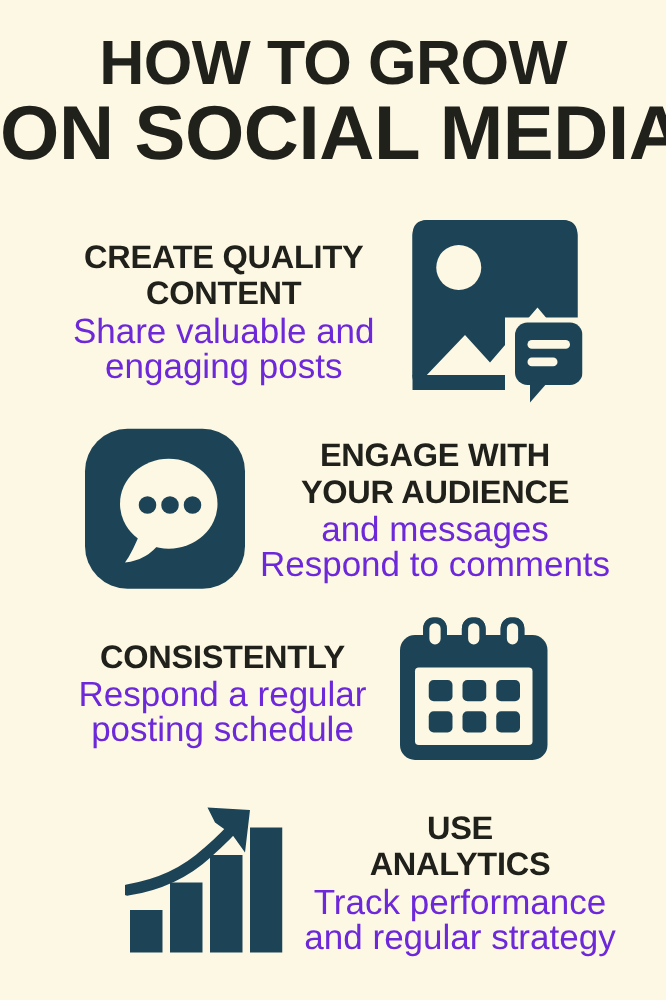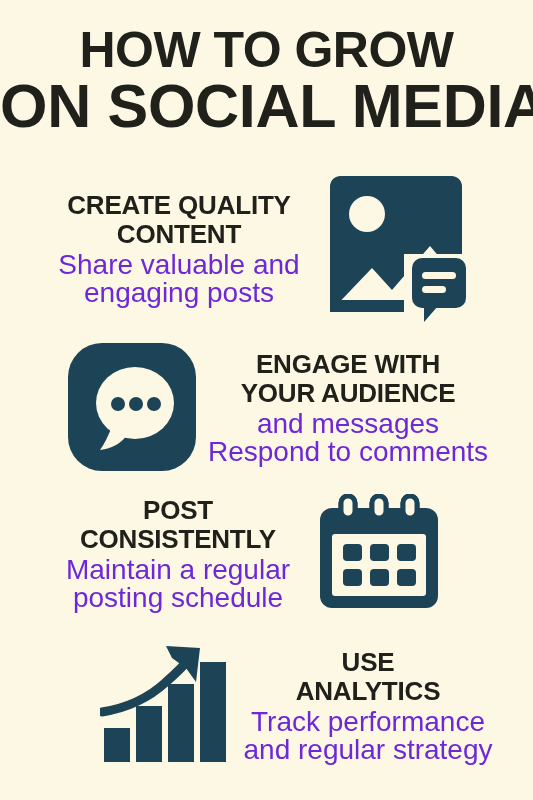--- a/index.html
+++ b/index.html
@@ -147,23 +147,22 @@
     <div class="txt">
       <div class="head">ENGAGE WITH</div>
       <div class="head">YOUR AUDIENCE</div>
       <div class="sub">and messages</div>
       <div class="sub">Respond to comments</div>
     </div>
   </div>
 
   <div class="section" id="sec-3">
     <div class="txt">
-      <div class="head">POST</div>
       <div class="head">CONSISTENTLY</div>
-      <div class="sub">Maintain a regular</div>
+      <div class="sub">Respond a regular</div>
       <div class="sub">posting schedule</div>
     </div>
     <div class="icon-wrap">
       <svg width="126" height="118" viewBox="0 0 126 118" aria-hidden="true">
 
         <rect x="25" y="2" width="14" height="30" rx="7" fill="#FDF8E4" stroke="#1D4456" stroke-width="5"></rect>
         <rect x="56" y="2" width="14" height="30" rx="7" fill="#FDF8E4" stroke="#1D4456" stroke-width="5"></rect>
         <rect x="87" y="2" width="14" height="30" rx="7" fill="#FDF8E4" stroke="#1D4456" stroke-width="5"></rect>
 
         <rect x="4" y="14" width="118" height="100" rx="12" fill="#1D4456"></rect>

